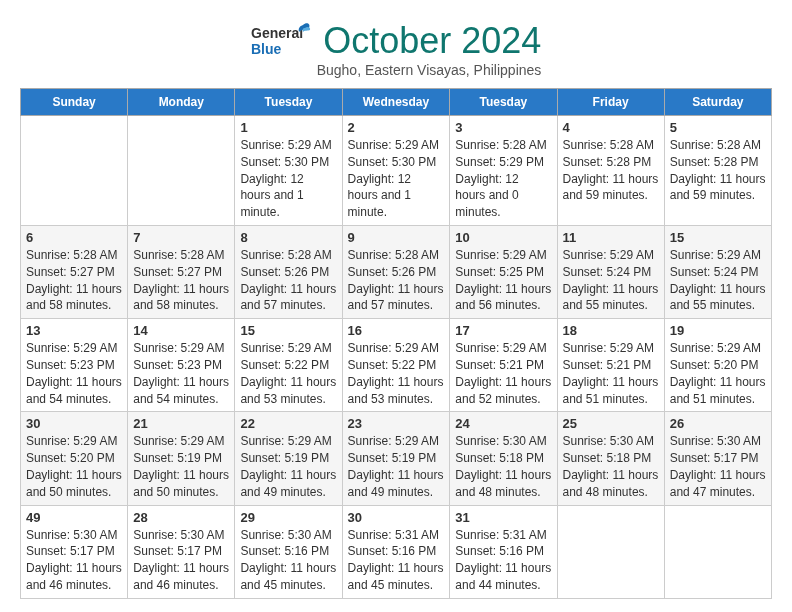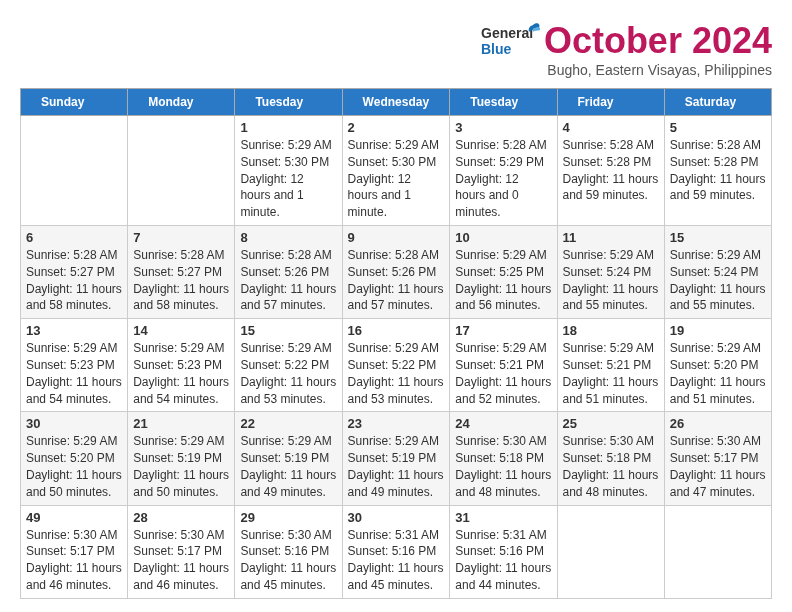--- a/index.html
+++ b/index.html
@@ -5,52 +5,52 @@
     * { box-sizing: border-box; margin: 0; padding: 0; }
     body {
       font-family: Arial, sans-serif;
       background: #fff;
       width: 792px;
       min-height: 612px;
       padding: 20px;
     }
     .header {
       display: flex;
-      justify-content: flex-end;
+      justify-content: center;
       align-items: flex-start;
       margin-bottom: 10px;
     }
     .logo-wrapper {
       display: flex;
       align-items: center;
       gap: 4px;
     }
     .title-section {
       text-align: right;
     }
     .month-title {
       font-size: 36px;
-      font-weight: bold;
-      color: #be185d;
+      font-weight: normal;
+      color: #0f766e;
     }
     .subtitle {
       font-size: 14px;
       color: #555;
       margin-left: 6px;
     }
     .calendar {
       width: 100%;
       border-collapse: collapse;
       font-size: 11px;
     }
     .calendar th {
       background-color: #2979c7;
       color: white;
       padding: 6px 20px;
-      text-align: left;
+      text-align: center;
       font-size: 12px;
       border: 1px solid #aaa;
     }
     .calendar td {
       vertical-align: top;
       padding: 4px 5px;
       border: 1px solid #ccc;
       background: #fff;
       height: 85px;
       width: 107px;

